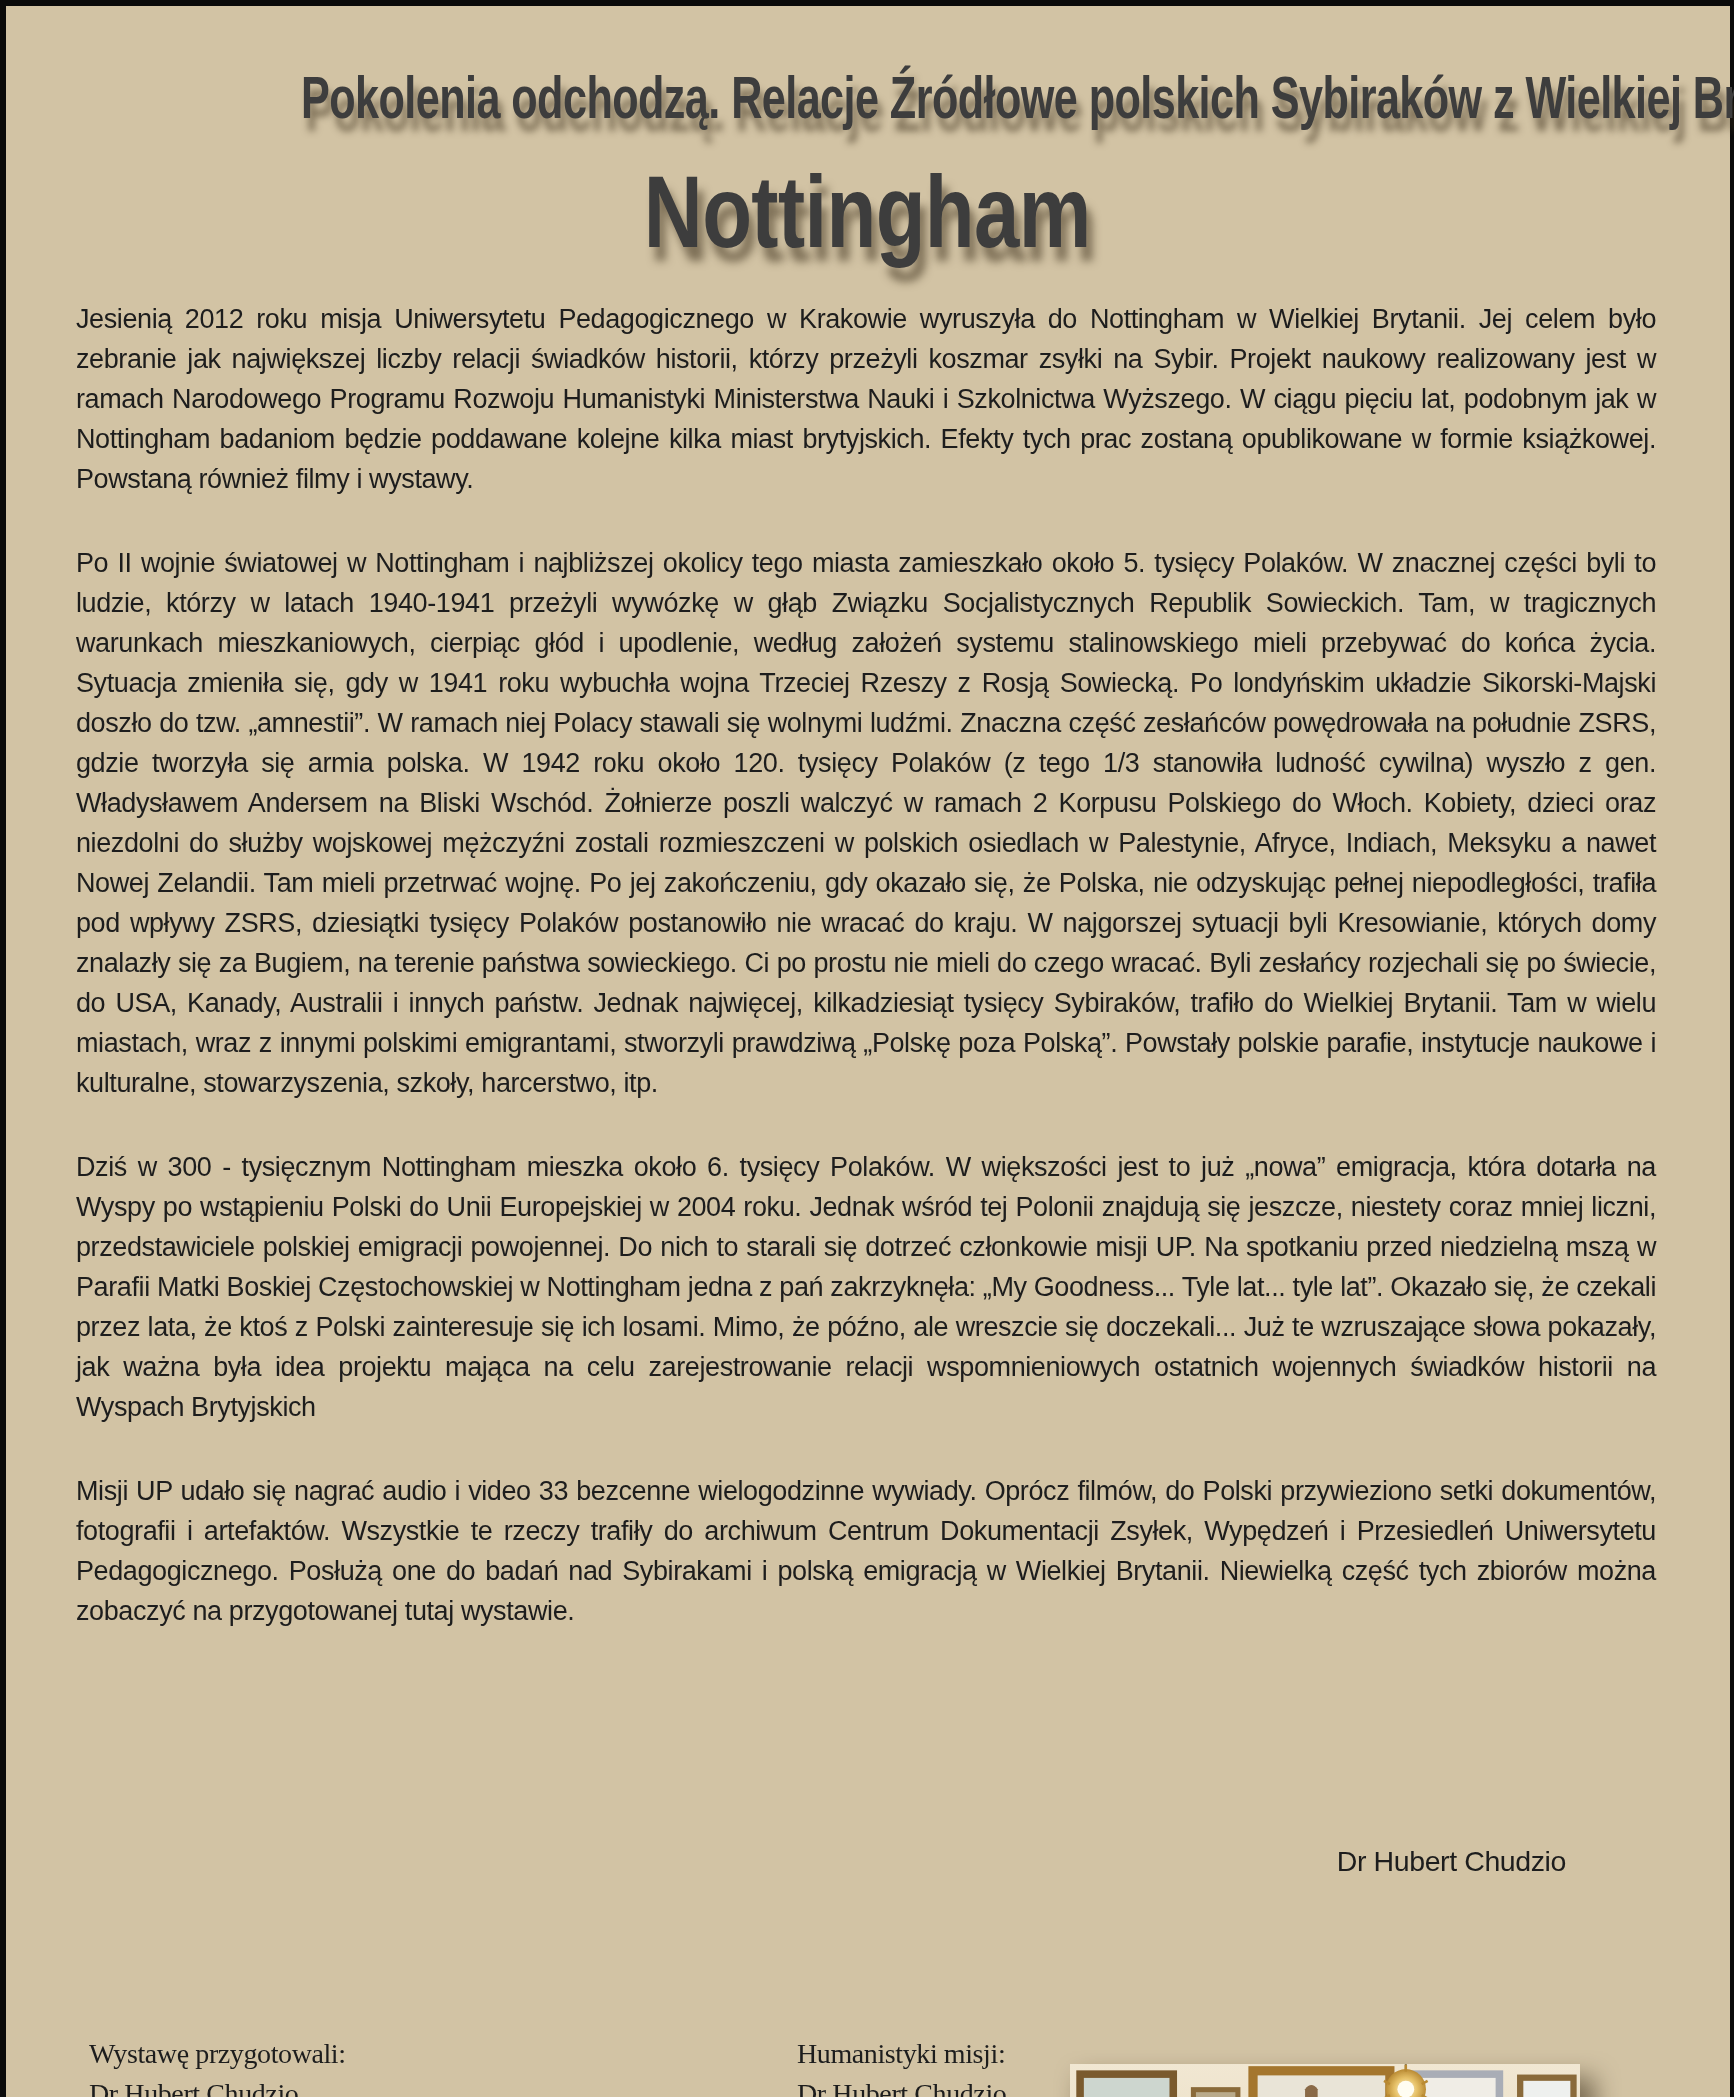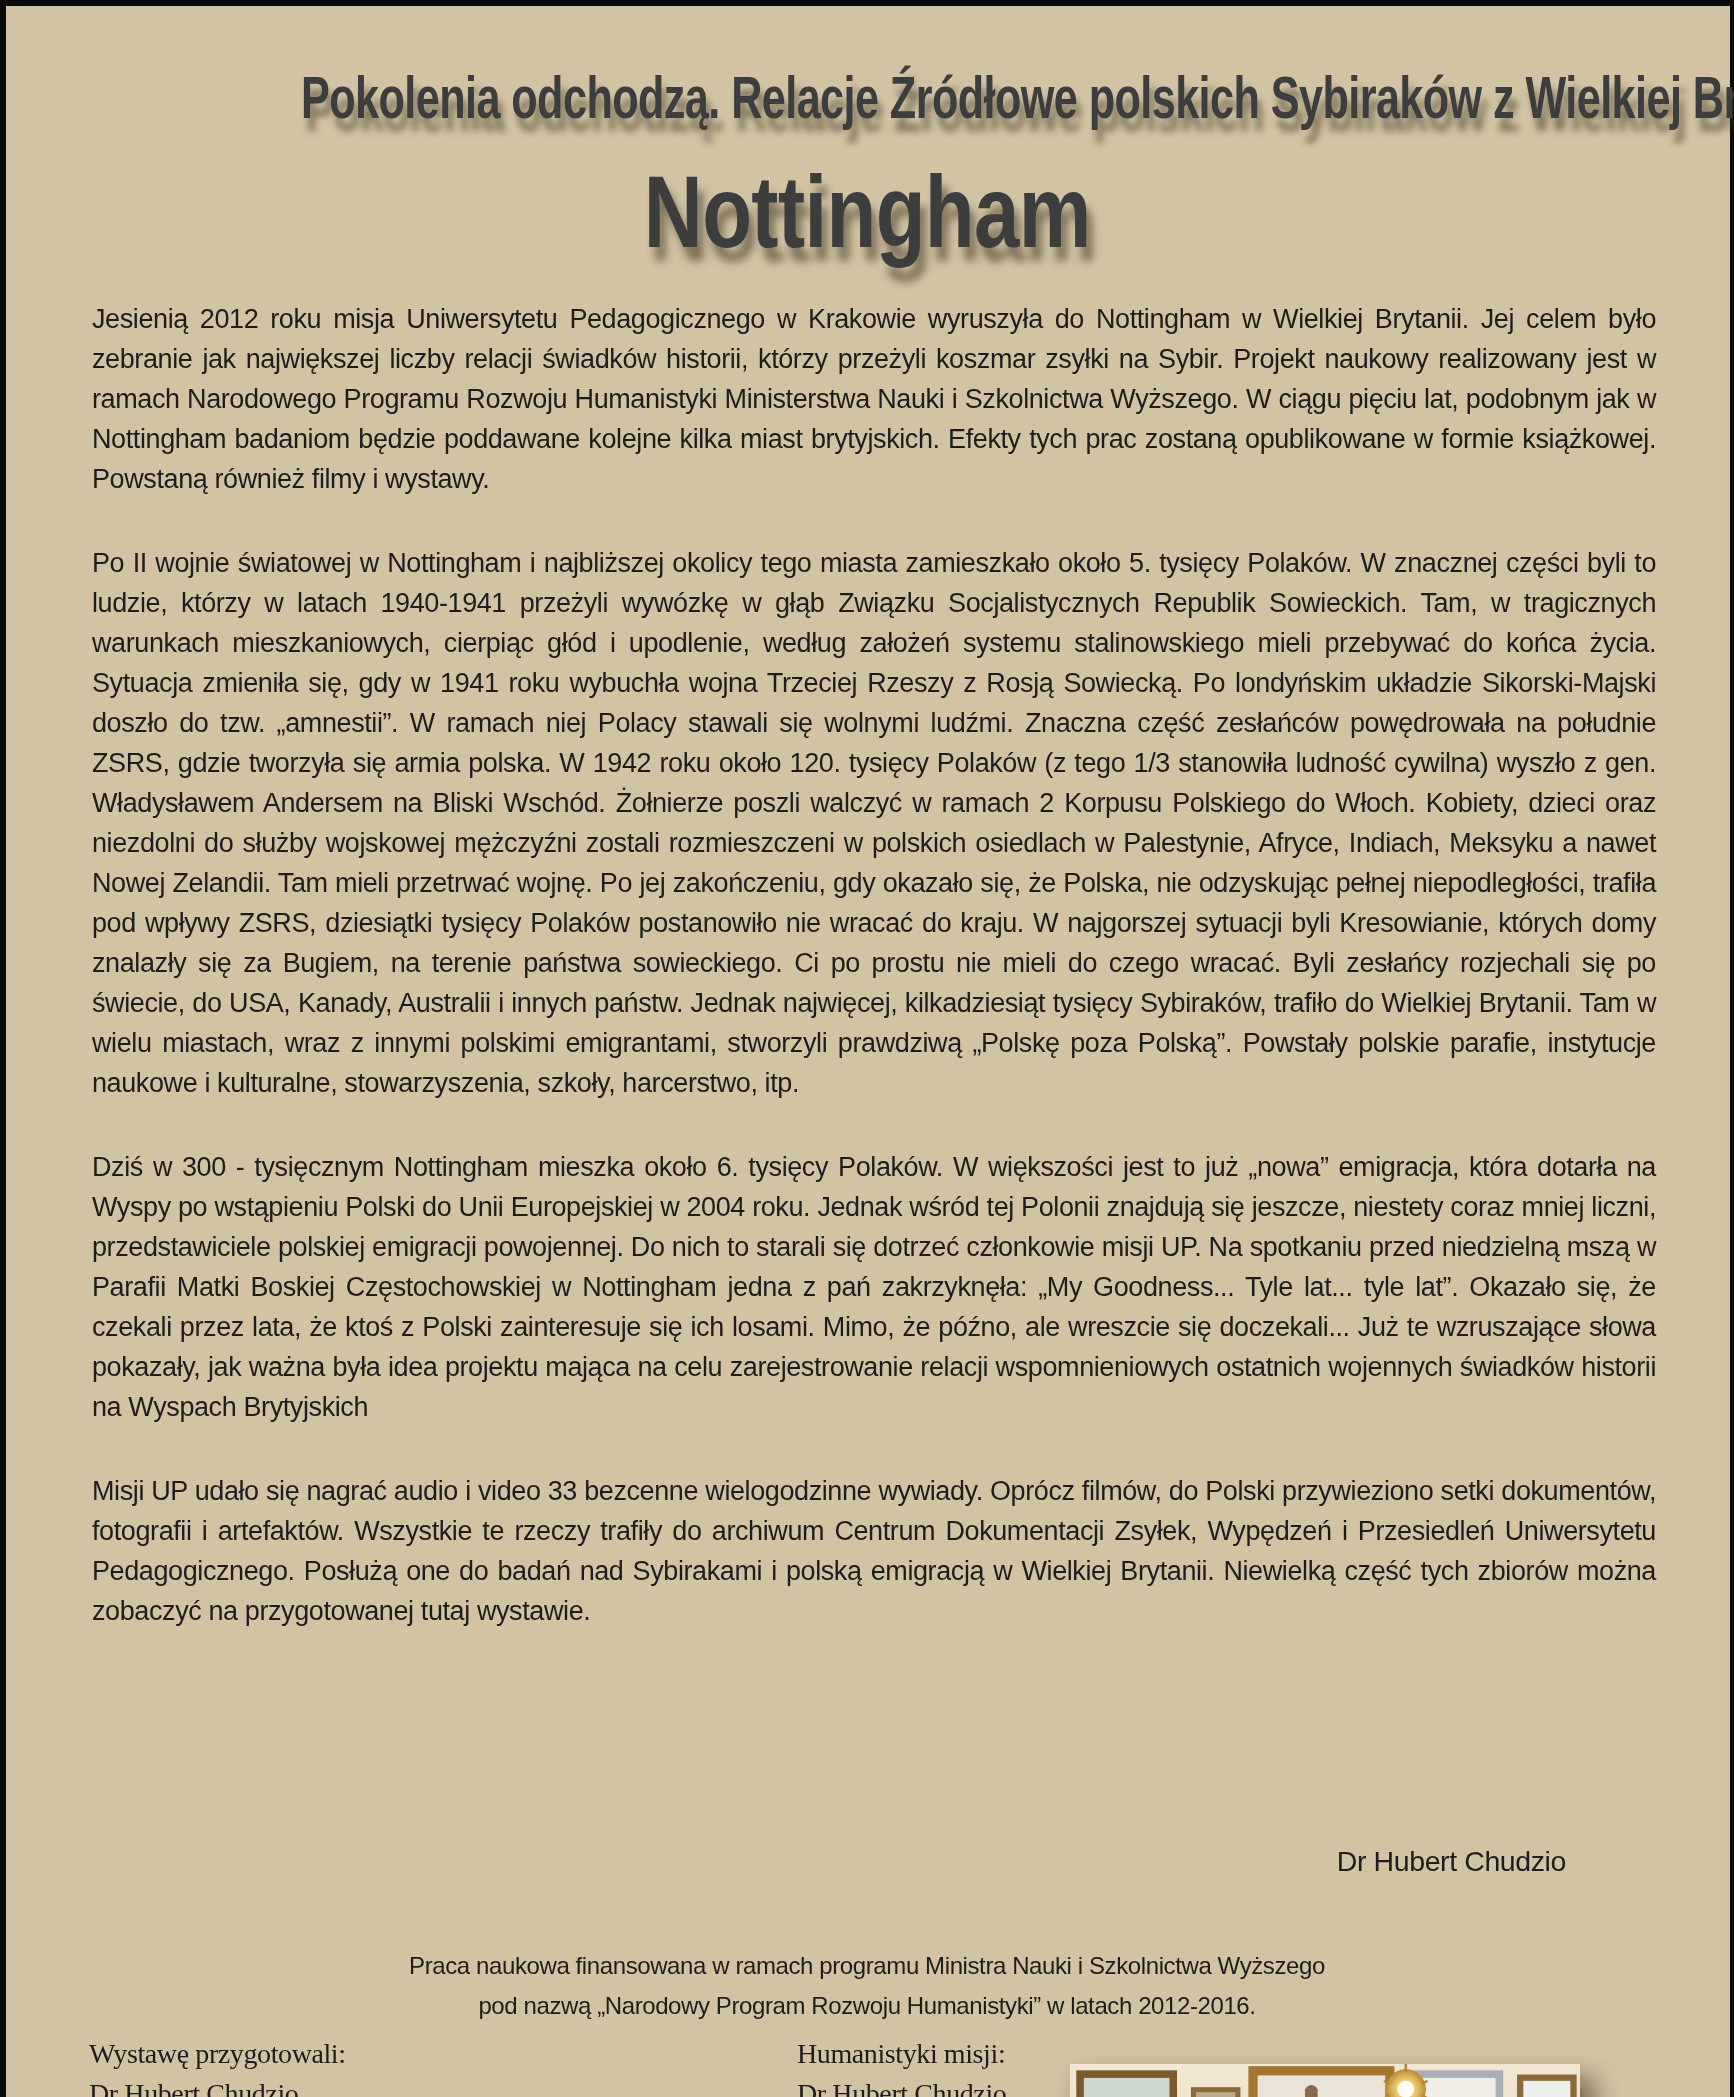--- a/index.html
+++ b/index.html
@@ -22,21 +22,21 @@
     transform:scaleX(0.72);transform-origin:center;letter-spacing:-0.8px;
     text-shadow:6.7px 12.6px 8.4px rgba(58,45,26,0.55);
   }
   .t2{
     display:inline-block;font-size:102px;font-weight:bold;color:#3d3d3d;
     transform:scaleX(0.80);transform-origin:center;letter-spacing:-0.8px;
     text-shadow:7.6px 14.3px 9.2px rgba(58,45,26,0.55);
   }
 
   .body-text{
-    position:absolute;left:92px;right:78px;top:299px;
+    position:absolute;left:76px;right:78px;top:299px;
     font-size:27px;line-height:40px;letter-spacing:-0.4px;
     text-align:justify;color:#1d1d1d;
   }
   .body-text p{margin:0 0 44px 0;}
 
   .signature{
     position:absolute;top:1845px;right:168px;
     font-size:28.5px;letter-spacing:-0.4px;color:#1d1d1d;
   }
 
@@ -75,24 +75,20 @@
 
   <main class="body-text">
     <p>Jesienią 2012 roku misja Uniwersytetu Pedagogicznego w Krakowie wyruszyła do Nottingham w Wielkiej Brytanii. Jej celem było zebranie jak największej liczby relacji świadków historii, którzy przeżyli koszmar zsyłki na Sybir. Projekt naukowy realizowany jest w ramach Narodowego Programu Rozwoju Humanistyki Ministerstwa Nauki i Szkolnictwa Wyższego. W ciągu pięciu lat, podobnym jak w Nottingham badaniom będzie poddawane kolejne kilka miast brytyjskich. Efekty tych prac zostaną opublikowane w formie książkowej. Powstaną również filmy i wystawy.</p>
     <p>Po II wojnie światowej w Nottingham i najbliższej okolicy tego miasta zamieszkało około 5. tysięcy Polaków. W znacznej części byli to ludzie, którzy w latach 1940-1941 przeżyli wywózkę w głąb Związku Socjalistycznych Republik Sowieckich. Tam, w tragicznych warunkach mieszkaniowych, cierpiąc głód i upodlenie, według założeń systemu stalinowskiego mieli przebywać do końca życia. Sytuacja zmieniła się, gdy w 1941 roku wybuchła wojna Trzeciej Rzeszy z Rosją Sowiecką. Po londyńskim układzie Sikorski-Majski doszło do tzw. „amnestii”. W ramach niej Polacy stawali się wolnymi ludźmi. Znaczna część zesłańców powędrowała na południe ZSRS, gdzie tworzyła się armia polska. W 1942 roku około 120. tysięcy Polaków (z tego 1/3 stanowiła ludność cywilna) wyszło z gen. Władysławem Andersem na Bliski Wschód. Żołnierze poszli walczyć w ramach 2 Korpusu Polskiego do Włoch. Kobiety, dzieci oraz niezdolni do służby wojskowej mężczyźni zostali rozmieszczeni w polskich osiedlach w Palestynie, Afryce, Indiach, Meksyku a nawet Nowej Zelandii. Tam mieli przetrwać wojnę. Po jej zakończeniu, gdy okazało się, że Polska, nie odzyskując pełnej niepodległości, trafiła pod wpływy ZSRS, dziesiątki tysięcy Polaków postanowiło nie wracać do kraju. W najgorszej sytuacji byli Kresowianie, których domy znalazły się za Bugiem, na terenie państwa sowieckiego. Ci po prostu nie mieli do czego wracać. Byli zesłańcy rozjechali się po świecie, do USA, Kanady, Australii i innych państw. Jednak najwięcej, kilkadziesiąt tysięcy Sybiraków, trafiło do Wielkiej Brytanii. Tam w wielu miastach, wraz z innymi polskimi emigrantami, stworzyli prawdziwą „Polskę poza Polską”. Powstały polskie parafie, instytucje naukowe i kulturalne, stowarzyszenia, szkoły, harcerstwo, itp.</p>
     <p>Dziś w 300 - tysięcznym Nottingham mieszka około 6. tysięcy Polaków. W większości jest to już „nowa” emigracja, która dotarła na Wyspy po wstąpieniu Polski do Unii Europejskiej w 2004 roku. Jednak wśród tej Polonii znajdują się jeszcze, niestety coraz mniej liczni, przedstawiciele polskiej emigracji powojennej. Do nich to starali się dotrzeć członkowie misji UP. Na spotkaniu przed niedzielną mszą w Parafii Matki Boskiej Częstochowskiej w Nottingham jedna z pań zakrzyknęła: „My Goodness... Tyle lat... tyle lat”. Okazało się, że czekali przez lata, że ktoś z Polski zainteresuje się ich losami. Mimo, że późno, ale wreszcie się doczekali... Już te wzruszające słowa pokazały, jak ważna była idea projektu mająca na celu zarejestrowanie relacji wspomnieniowych ostatnich wojennych świadków historii na Wyspach Brytyjskich</p>
     <p>Misji UP udało się nagrać audio i video 33 bezcenne wielogodzinne wywiady. Oprócz filmów, do Polski przywieziono setki dokumentów, fotografii i artefaktów. Wszystkie te rzeczy trafiły do archiwum Centrum Dokumentacji Zsyłek, Wypędzeń i Przesiedleń Uniwersytetu Pedagogicznego. Posłużą one do badań nad Sybirakami i polską emigracją w Wielkiej Brytanii. Niewielką część tych zbiorów można zobaczyć na przygotowanej tutaj wystawie.</p>
   </main>
 
   <div class="signature">Dr Hubert Chudzio</div>
 
-  <div class="funding">
-    <div>Praca naukowa finansowana w ramach programu Ministra Nauki i Szkolnictwa Wyższego</div>
-    <div>pod nazwą „Narodowy Program Rozwoju Humanistyki” w latach 2012-2016.</div>
-  </div>
 
   <section class="credits credits-left">
     <div>Wystawę przygotowali:</div>
     <div>Dr Hubert Chudzio</div>
 
   </section>
 
   <section class="credits credits-right">
     <div>Humanistyki misji:</div>
     <div>Dr Hubert Chudzio</div>

